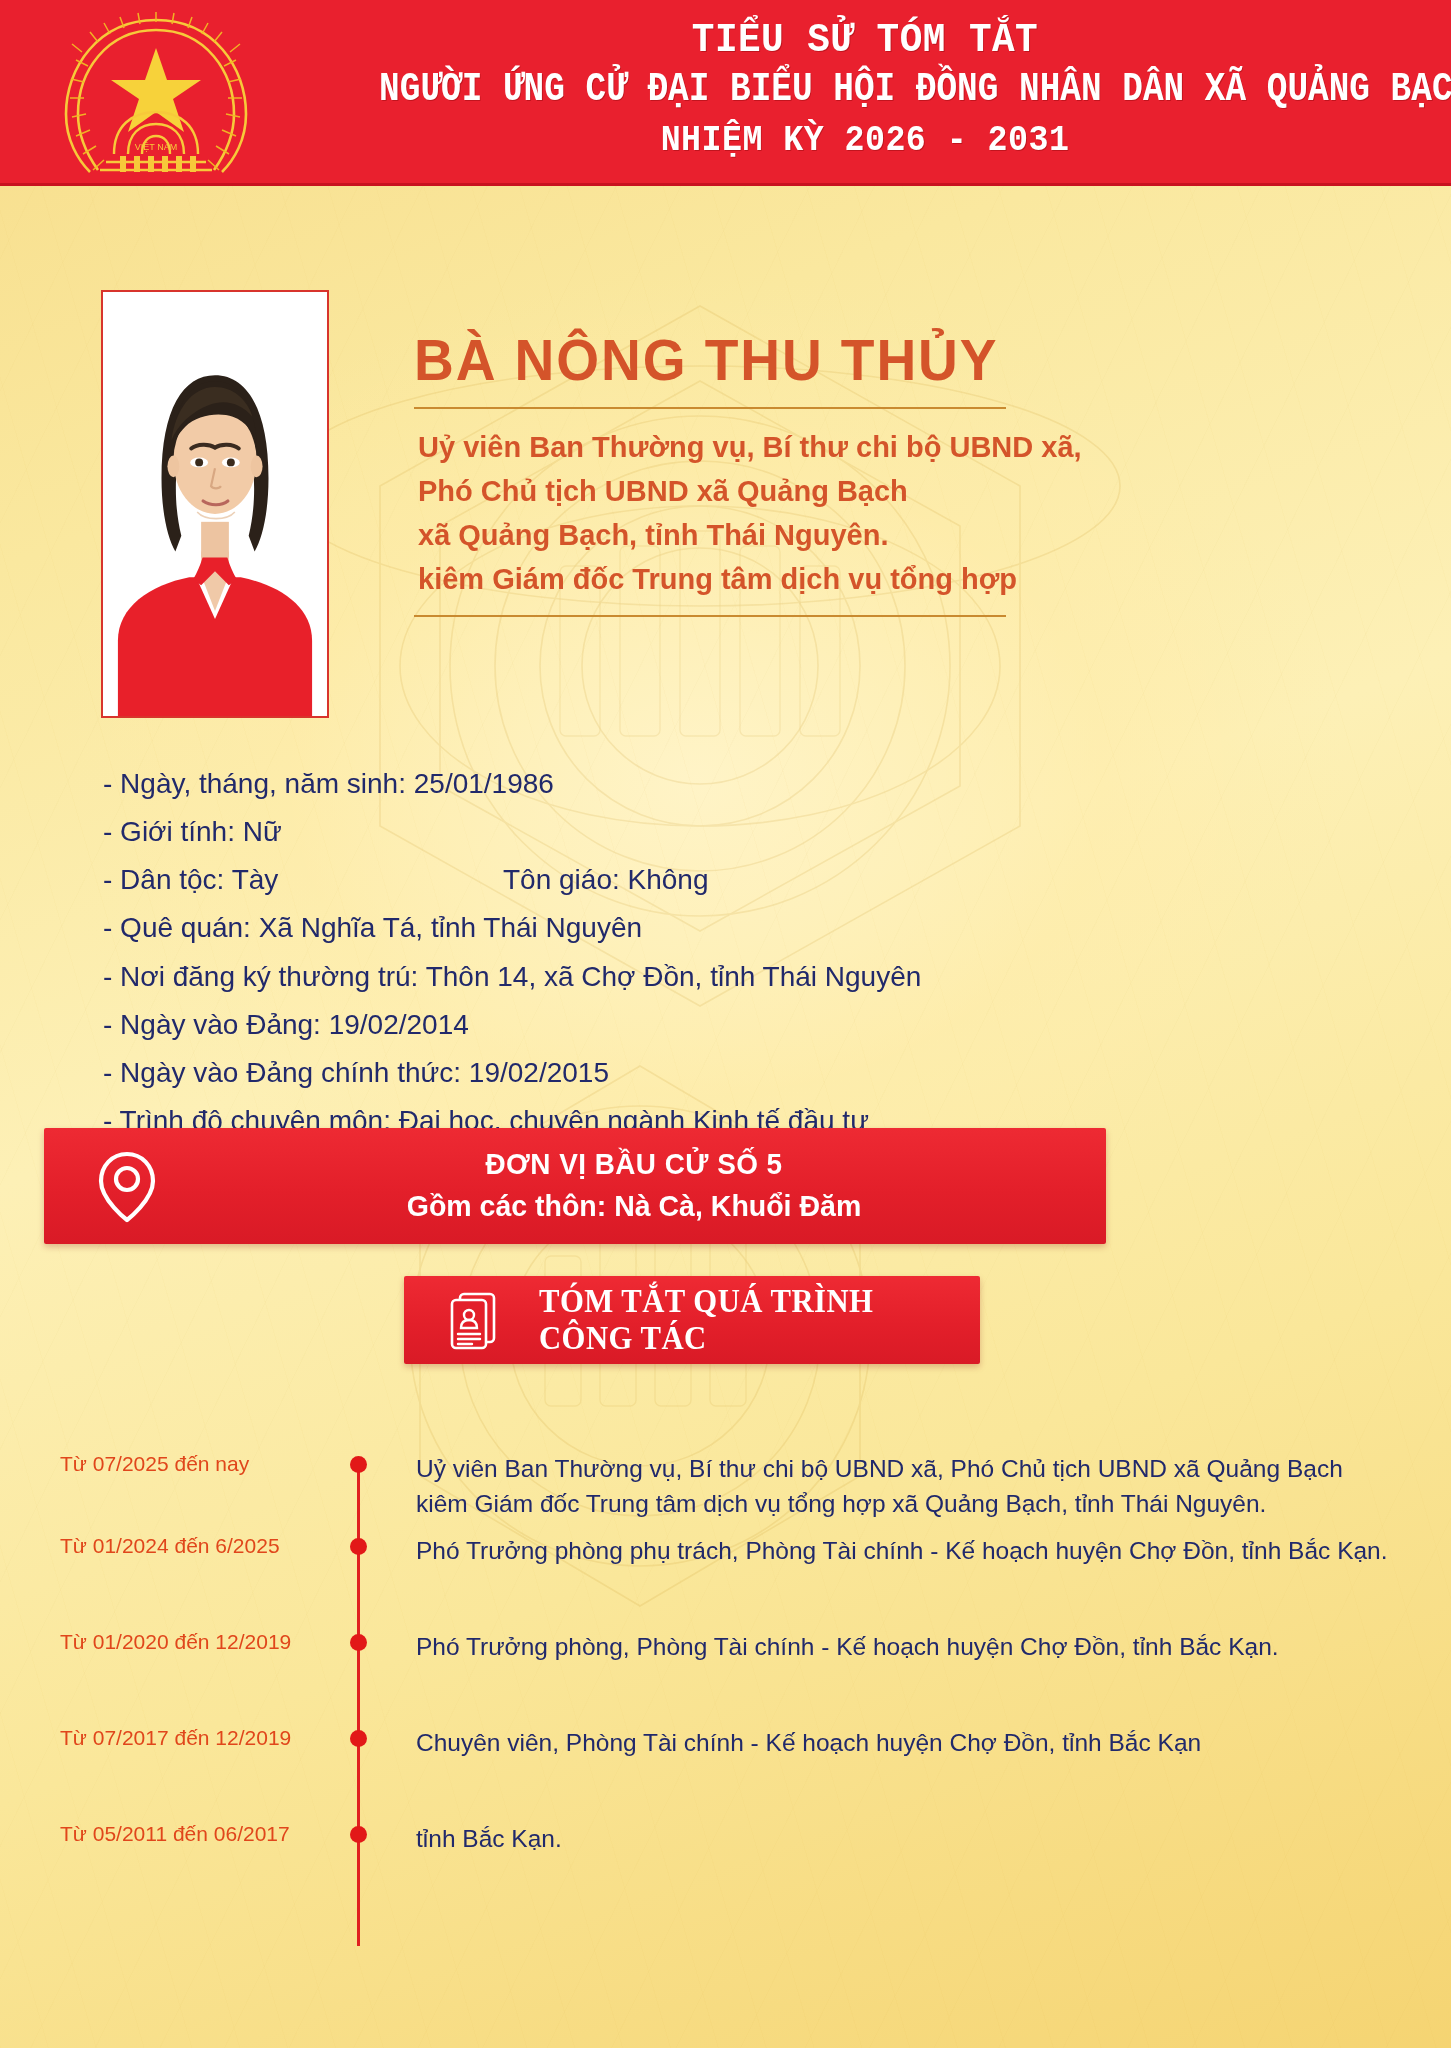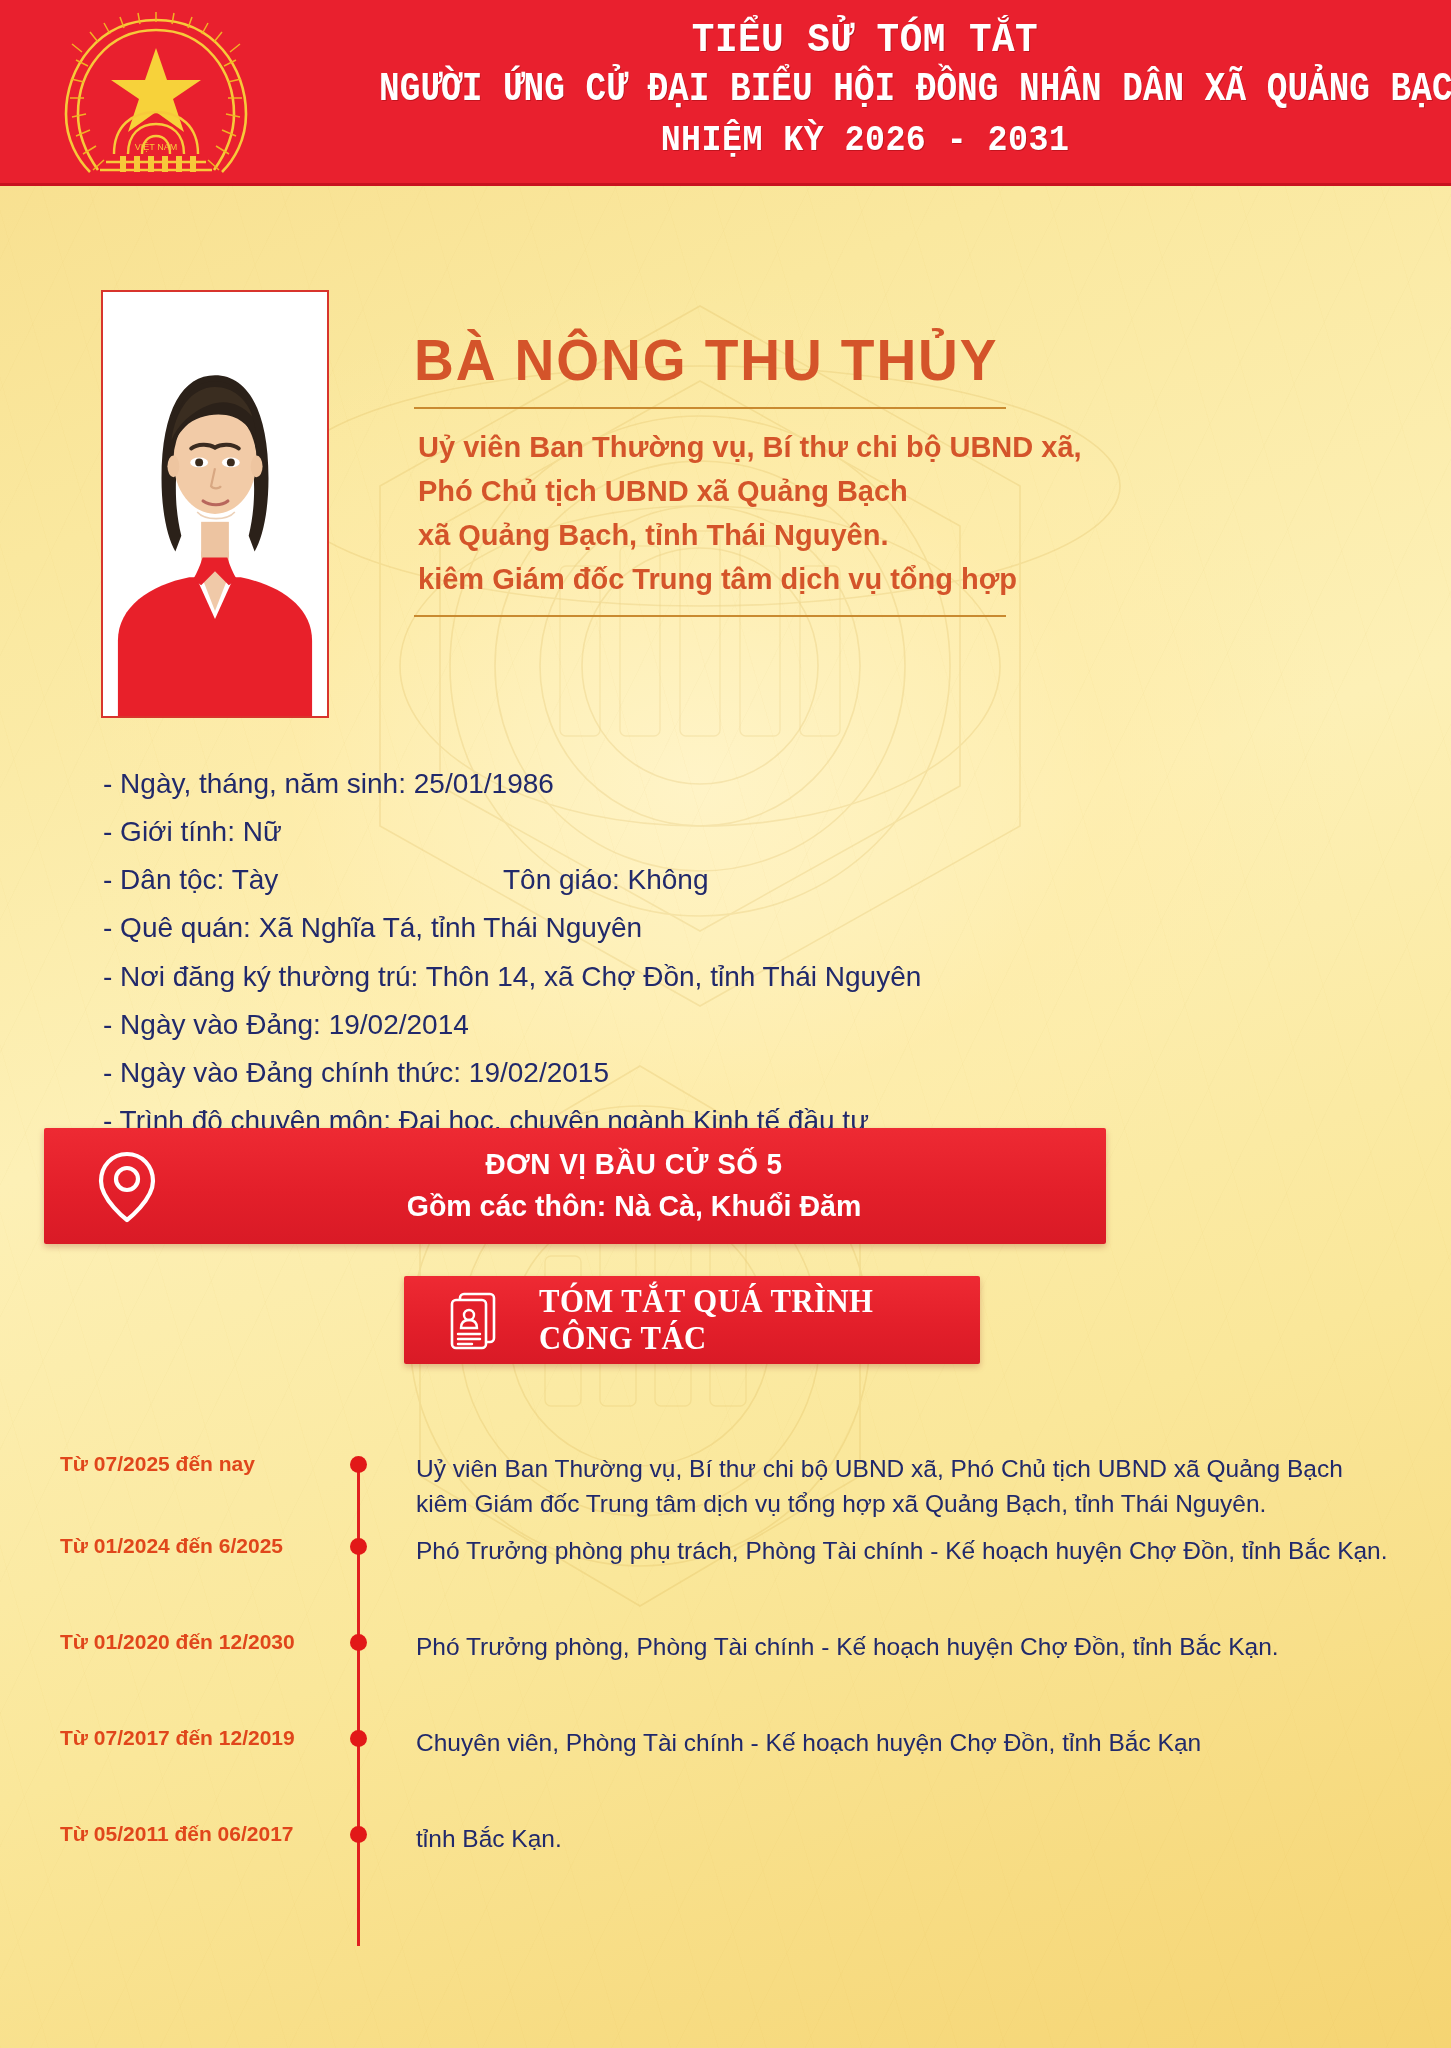--- a/index.html
+++ b/index.html
@@ -148,21 +148,21 @@
     position:absolute; left:44px; top:1452px; width:1370px; height:520px;
   }
   .tl-line {
     position:absolute; left:313px; top:6px; width:3px; height:488px;
     background:#e02020;
   }
   .tl-row { position:absolute; left:0; width:1370px; }
   .tl-date {
     position:absolute; left:0; width:290px; text-align:left;
     padding-left:16px;
-    font-size:21px; color:#e0461b; font-weight:bold; white-space:nowrap;
+    font-size:21px; color:#e0461b; font-weight:normal; white-space:nowrap;
   }
   .tl-dot {
     position:absolute; left:306px; width:17px; height:17px;
     border-radius:50%; background:#e21818;
   }
   .tl-desc {
     position:absolute; left:372px; width:980px;
     font-size:24.5px; color:#21296b; line-height:1.42;
   }
   .tl-desc div { white-space:nowrap; }
@@ -347,21 +347,21 @@
 
     <div class="tl-row" style="top:82px;">
       <div class="tl-date">Từ  01/2024 đến 6/2025</div>
       <div class="tl-dot" style="top:4px;"></div>
       <div class="tl-desc">
         <div>Phó Trưởng phòng phụ trách, Phòng Tài chính - Kế hoạch huyện Chợ Đồn, tỉnh Bắc Kạn.</div>
       </div>
     </div>
 
     <div class="tl-row" style="top:178px;">
-      <div class="tl-date">Từ 01/2020 đến 12/2030</div>
+      <div class="tl-date">Từ 01/2020 đến 12/2019</div>
       <div class="tl-dot" style="top:4px;"></div>
       <div class="tl-desc">
         <div>Phó Trưởng phòng, Phòng Tài chính - Kế hoạch huyện Chợ Đồn, tỉnh Bắc Kạn.</div>
       </div>
     </div>
 
     <div class="tl-row" style="top:274px;">
       <div class="tl-date">Từ 07/2017 đến 12/2019</div>
       <div class="tl-dot" style="top:4px;"></div>
       <div class="tl-desc">

